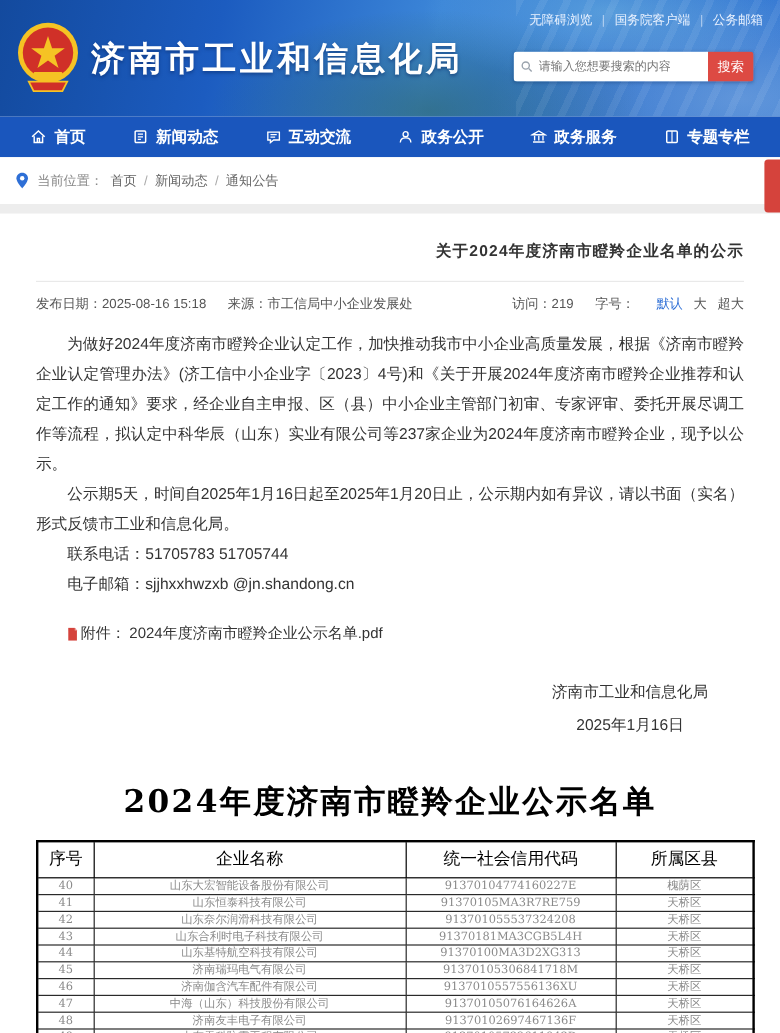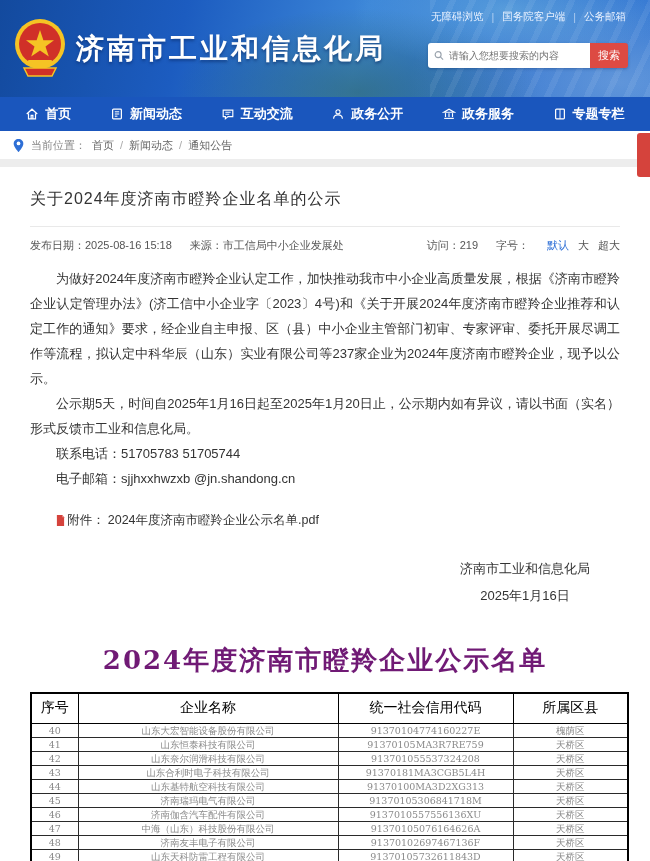--- a/index.html
+++ b/index.html
@@ -22,21 +22,21 @@
     content:""; position:absolute; right:0; top:0; width:220px; height:100%;
     background:repeating-linear-gradient(115deg, rgba(255,255,255,.07) 0 6px, rgba(255,255,255,0) 6px 18px);
   }
   .emblem { position:absolute; left:14px; top:16px; width:52px; height:62px; z-index:2; }
   .site-title {
     position:absolute; left:76px; top:30px; z-index:2;
     color:#fff; font-size:28px; font-weight:bold; letter-spacing:3px;
     text-shadow:0 2px 3px rgba(10,40,100,.55);
   }
   .top-links {
-    position:absolute; right:24px; top:10px; z-index:2;
+    position:absolute; right:14px; top:10px; z-index:2;
     color:#eaf2ff; font-size:10.5px; display:flex; align-items:center; gap:8px;
   }
   .top-links a { color:#eaf2ff; text-decoration:none; cursor:pointer; }
   .top-links .sep { opacity:.6; }
   .search-bar {
     position:absolute; right:22px; top:43px; z-index:2;
     width:200px; height:25px; display:flex; border-radius:3px; overflow:hidden;
     box-shadow:0 1px 3px rgba(0,30,80,.3);
   }
   .search-input-wrap { flex:1; background:#fff; display:flex; align-items:center; padding:0 6px; gap:5px; }
@@ -53,34 +53,34 @@
     height:34px; background:#1a56bd; display:flex; align-items:stretch;
     justify-content:space-around; padding:0 6px;
   }
   .nav-item {
     display:flex; align-items:center; gap:6px; color:#fff; font-size:13px; font-weight:bold;
     cursor:pointer; padding:0 10px;
   }
   .nav-item svg { display:block; }
   
   .breadcrumb-bar {
-    height:28px; background:#fff; display:flex; align-items:center; padding:0 12px;
+    height:39px; background:#fff; display:flex; align-items:center; padding:0 12px;
     font-size:11px; color:#888; gap:6px; position:relative;
   }
   .breadcrumb-bar .crumb { color:#666; cursor:pointer; }
   .breadcrumb-bar .slash { color:#aaa; }
   .side-widget {
     position:absolute; right:0; top:2px; width:13px; height:44px;
     background:#d5433c; border-radius:3px 0 0 3px; cursor:pointer; z-index:5;
   }
   .gap-band { height:8px; background:#ededed; }
   
   .content { background:#fff; min-height:700px; padding:22px 30px 0 30px; }
   .article-title {
-    text-align:left; font-size:16px; font-weight:normal; color:#333; letter-spacing:1px;
+    text-align:right; font-size:13px; font-weight:bold; color:#333; letter-spacing:1px;
   }
   .meta-row {
     margin-top:16px; padding-top:11px; border-top:1px solid #e9e9e9;
     font-size:11px; color:#555; display:flex; gap:18px; align-items:center;
   }
   .meta-row .grow { flex:1; }
   .fontsize-group { display:flex; gap:9px; }
   .fontsize-group .opt { cursor:pointer; color:#555; }
   .fontsize-group .opt.active { color:#2e6fd6; }
   .article-body { margin-top:14px; font-size:13px; color:#333; line-height:1.92; text-align:justify; }
@@ -88,21 +88,21 @@
   .plain-line { text-indent:2em; }
   .attachment-row { margin-top:20px; font-size:12.5px; color:#333; display:flex; align-items:center; }
   .attachment-row .indent { width:2.1em; }
   .attachment-row a { color:#333; text-decoration:none; cursor:pointer; margin-left:3px; }
   .pdf-icon { display:inline-block; margin-right:2px; }
   .signature-block { margin-top:26px; text-align:center; float:right; margin-right:30px; font-size:13px; color:#333; line-height:2.1; }
   .clearfix::after { content:""; display:block; clear:both; }
   
   .pdf-sheet { margin-top:34px; font-family:"DejaVu Serif","Liberation Serif",serif; }
   .pdf-title {
-    text-align:center; font-size:26px; font-weight:bold; color:#701a75; letter-spacing:2px;
+    text-align:center; font-size:26px; font-weight:bold; color:#000000; letter-spacing:2px;
   }
   table.company-table {
     border-collapse:collapse; margin:14px auto 0 auto; width:597px;
     border:2px solid #000; table-layout:fixed;
   }
   .company-table th {
     border:1px solid #000; font-size:14px; font-weight:normal; color:#000;
     height:30px; text-align:center; background:#fff;
   }
   .company-table col.c-serial { width:47px; }

